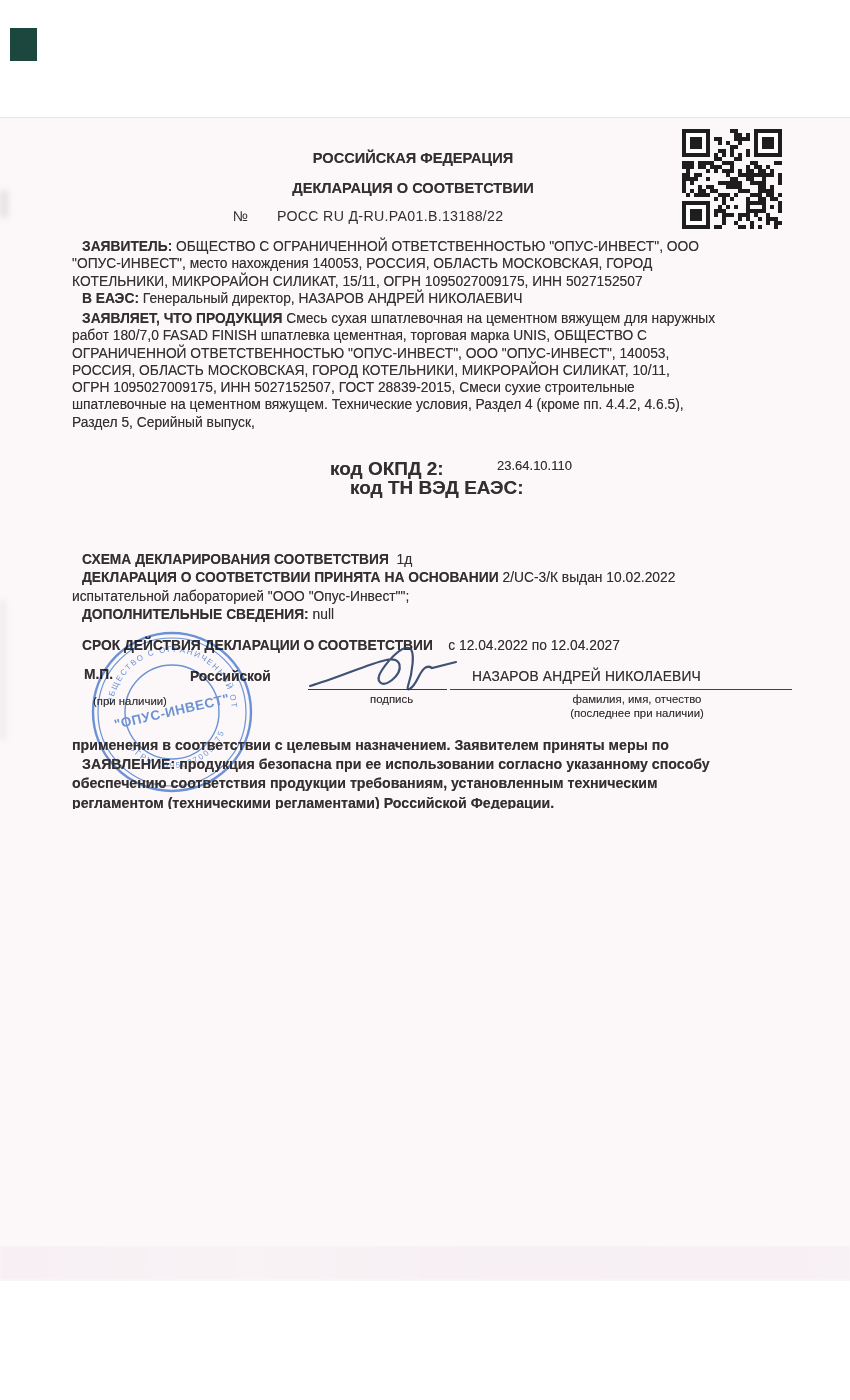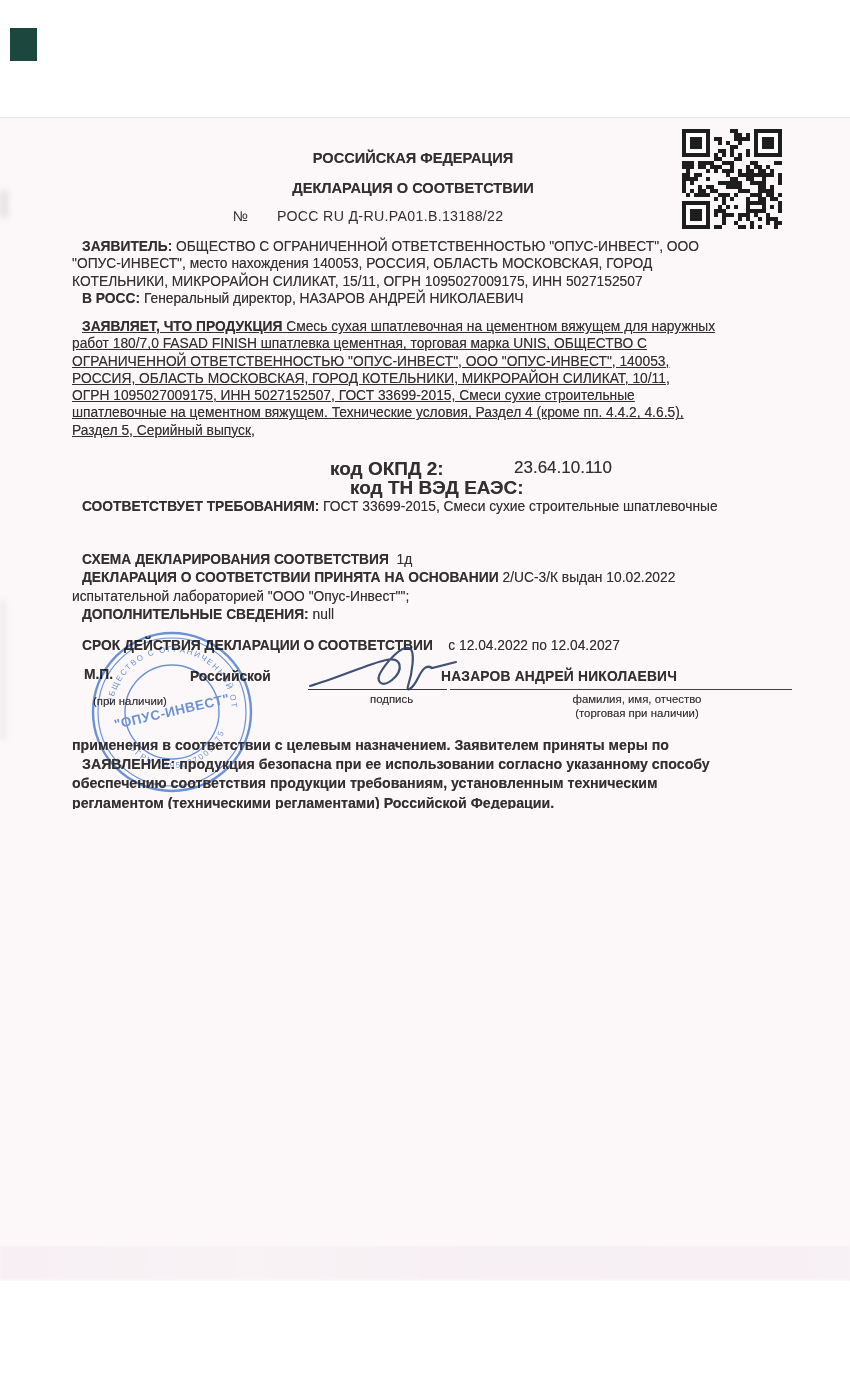--- a/index.html
+++ b/index.html
@@ -22,21 +22,21 @@
   .doc-text{position:absolute;left:72px;width:730px;font-size:13.8px;line-height:17.3px;
     text-shadow:0 0 .5px rgba(46,44,45,.5);}
   .ln{white-space:nowrap;}
   b{font-weight:700;margin-left:10px;}
   .title{position:absolute;left:0;width:850px;text-align:center;font-weight:700;
     font-size:14.6px;text-shadow:0 0 .5px rgba(46,44,45,.55);transform:translateX(-12px);}
   .num-sign{position:absolute;left:233px;top:208px;font-size:14.2px;}
   .num-value{position:absolute;left:277px;top:208px;font-size:14.2px;letter-spacing:.3px;}
   .code-label{position:absolute;left:330px;font-weight:700;font-size:19px;
     text-shadow:0 0 .5px rgba(46,44,45,.5);}
-  .code-value{position:absolute;left:514px;font-size:17px;text-shadow:0 0 .5px rgba(46,44,45,.5);}
+  .code-value{position:absolute;left:497px;font-size:13px;text-shadow:0 0 .5px rgba(46,44,45,.5);}
   .small-cap{font-size:11.4px;line-height:13.5px;text-shadow:0 0 .4px rgba(46,44,45,.45);margin-left:22px;}
   .sig-line{position:absolute;border-top:1.6px solid #3c383a;height:0;}
   .statement{height:73px;overflow:hidden;font-weight:600;font-size:14.2px;line-height:19.2px;}
   .stamp{position:absolute;left:86px;top:626px;width:172px;height:172px;
     opacity:.82;mix-blend-mode:multiply;filter:blur(.3px);}
   .qr{position:absolute;left:679px;top:129px;width:106px;height:100px;}
 </style>
 </head>
 <body>
 
@@ -272,40 +272,39 @@
 
 <div class="title" style="top:150px;">РОССИЙСКАЯ ФЕДЕРАЦИЯ</div>
 <div class="title" style="top:180px;">ДЕКЛАРАЦИЯ О СООТВЕТСТВИИ</div>
 <span class="num-sign">№</span>
 <span class="num-value">РОСС RU Д-RU.РА01.В.13188/22</span>
 
 <div class="doc-text" style="top:238px;">
   <div class="ln"><b>ЗАЯВИТЕЛЬ:</b> <span>ОБЩЕСТВО С ОГРАНИЧЕННОЙ ОТВЕТСТВЕННОСТЬЮ "ОПУС-ИНВЕСТ", ООО</span></div>
   <div class="ln">"ОПУС-ИНВЕСТ", место нахождения 140053, РОССИЯ, ОБЛАСТЬ МОСКОВСКАЯ, ГОРОД</div>
   <div class="ln">КОТЕЛЬНИКИ, МИКРОРАЙОН СИЛИКАТ, 15/11, ОГРН 1095027009175, ИНН 5027152507</div>
-  <div class="ln"><b>В РОСС:</b> <span>Генеральный директор, НАЗАРОВ АНДРЕЙ НИКОЛАЕВИЧ</span></div>
-</div>
-
-<div class="doc-text" style="top:318px;text-decoration:underline;">
+  <div class="ln"><b>В ЕАЭС:</b> <span>Генеральный директор, НАЗАРОВ АНДРЕЙ НИКОЛАЕВИЧ</span></div>
+</div>
+
+<div class="doc-text" style="top:310px;">
   <div class="ln"><b>ЗАЯВЛЯЕТ, ЧТО ПРОДУКЦИЯ</b> <span>Смесь сухая шпатлевочная на цементном вяжущем для наружных</span></div>
   <div class="ln">работ 180/7,0 FASAD FINISH шпатлевка цементная, торговая марка UNIS, ОБЩЕСТВО С</div>
   <div class="ln">ОГРАНИЧЕННОЙ ОТВЕТСТВЕННОСТЬЮ "ОПУС-ИНВЕСТ", ООО "ОПУС-ИНВЕСТ", 140053,</div>
   <div class="ln">РОССИЯ, ОБЛАСТЬ МОСКОВСКАЯ, ГОРОД КОТЕЛЬНИКИ, МИКРОРАЙОН СИЛИКАТ, 10/11,</div>
-  <div class="ln">ОГРН 1095027009175, ИНН 5027152507, ГОСТ 33699-2015, Смеси сухие строительные</div>
+  <div class="ln">ОГРН 1095027009175, ИНН 5027152507, ГОСТ 28839-2015, Смеси сухие строительные</div>
   <div class="ln">шпатлевочные на цементном вяжущем. Технические условия, Раздел 4 (кроме пп. 4.4.2, 4.6.5),</div>
   <div class="ln">Раздел 5, Серийный выпуск,</div>
 </div>
 
 <span class="code-label" style="top:458px;">код ОКПД 2:</span>
 <span class="code-value" style="top:458px;">23.64.10.110</span>
 <span class="code-label" style="top:477px;padding-left:20px;">код ТН ВЭД ЕАЭС:</span>
 <span class="code-value" style="top:477px;"></span>
 
 <div class="doc-text" style="top:498px;">
-  <div class="ln"><b>СООТВЕТСТВУЕТ ТРЕБОВАНИЯМ:</b> <span>ГОСТ 33699-2015, Смеси сухие строительные шпатлевочные</span></div>
 </div>
 
 <div class="doc-text" style="top:551px;line-height:18.4px;">
   <div class="ln"><b>СХЕМА ДЕКЛАРИРОВАНИЯ СООТВЕТСТВИЯ</b>&nbsp; <span>1д</span></div>
   <div class="ln"><b>ДЕКЛАРАЦИЯ О СООТВЕТСТВИИ ПРИНЯТА НА ОСНОВАНИИ</b> <span>2/UC-3/К выдан 10.02.2022</span></div>
   <div class="ln">испытательной лабораторией "ООО "Опус-Инвест"";</div>
   <div class="ln"><b>ДОПОЛНИТЕЛЬНЫЕ СВЕДЕНИЯ:</b> <span>null</span></div>
 </div>
 
 <div class="doc-text" style="top:637px;">
@@ -316,24 +315,24 @@
 <span class="small-cap" style="position:absolute;left:71px;top:695px;">(при наличии)</span>
 <span class="doc-text" style="left:190px;top:668px;width:auto;font-weight:700;">Российской</span>
 
 <div class="sig-line" style="left:308px;top:689px;width:139px;"></div>
 <span class="small-cap" style="position:absolute;left:348px;top:693px;">подпись</span>
 
 <svg style="position:absolute;left:308px;top:640px;" width="150" height="55" viewBox="0 0 150 55">
   <path d="M2 46 C 30 38, 60 24, 78 20 C 94 16, 96 30, 84 40 C 74 48, 66 42, 74 30 C 82 18, 94 6, 101 8 C 108 10, 104 34, 100 46 C 98 52, 104 50, 110 38 C 114 30, 118 24, 124 28 L 148 22" fill="none" stroke="#2a3f66" stroke-width="2.2" stroke-linecap="round" opacity=".9"></path>
 </svg>
 
-<span class="doc-text" style="left:441px;top:668px;width:auto;font-weight:700;letter-spacing:.2px;">НАЗАРОВ АНДРЕЙ НИКОЛАЕВИЧ</span>
+<span class="doc-text" style="left:472px;top:668px;width:auto;font-weight:400;letter-spacing:.2px;">НАЗАРОВ АНДРЕЙ НИКОЛАЕВИЧ</span>
 <div class="sig-line" style="left:450px;top:689px;width:342px;border-top-color:#46424a;"></div>
 <div class="small-cap" style="position:absolute;left:470px;top:693px;width:290px;text-align:center;">фамилия, имя, отчество</div>
-<div class="small-cap" style="position:absolute;left:470px;top:707px;width:290px;text-align:center;">(торговая при наличии)</div>
+<div class="small-cap" style="position:absolute;left:470px;top:707px;width:290px;text-align:center;">(последнее при наличии)</div>
 
 <div class="stamp">
   <svg width="172" height="172" viewBox="0 0 172 172">
     <g fill="none" stroke="#4c7fd2">
       <circle cx="86" cy="86" r="79" stroke-width="2.4"></circle>
       <circle cx="86" cy="86" r="74" stroke-width="1.2"></circle>
       <circle cx="86" cy="86" r="47" stroke-width="1.4"></circle>
     </g>
     <defs>
       <path id="arcTop" d="M 86,86 m -60,0 a 60,60 0 1,1 120,0"></path>

